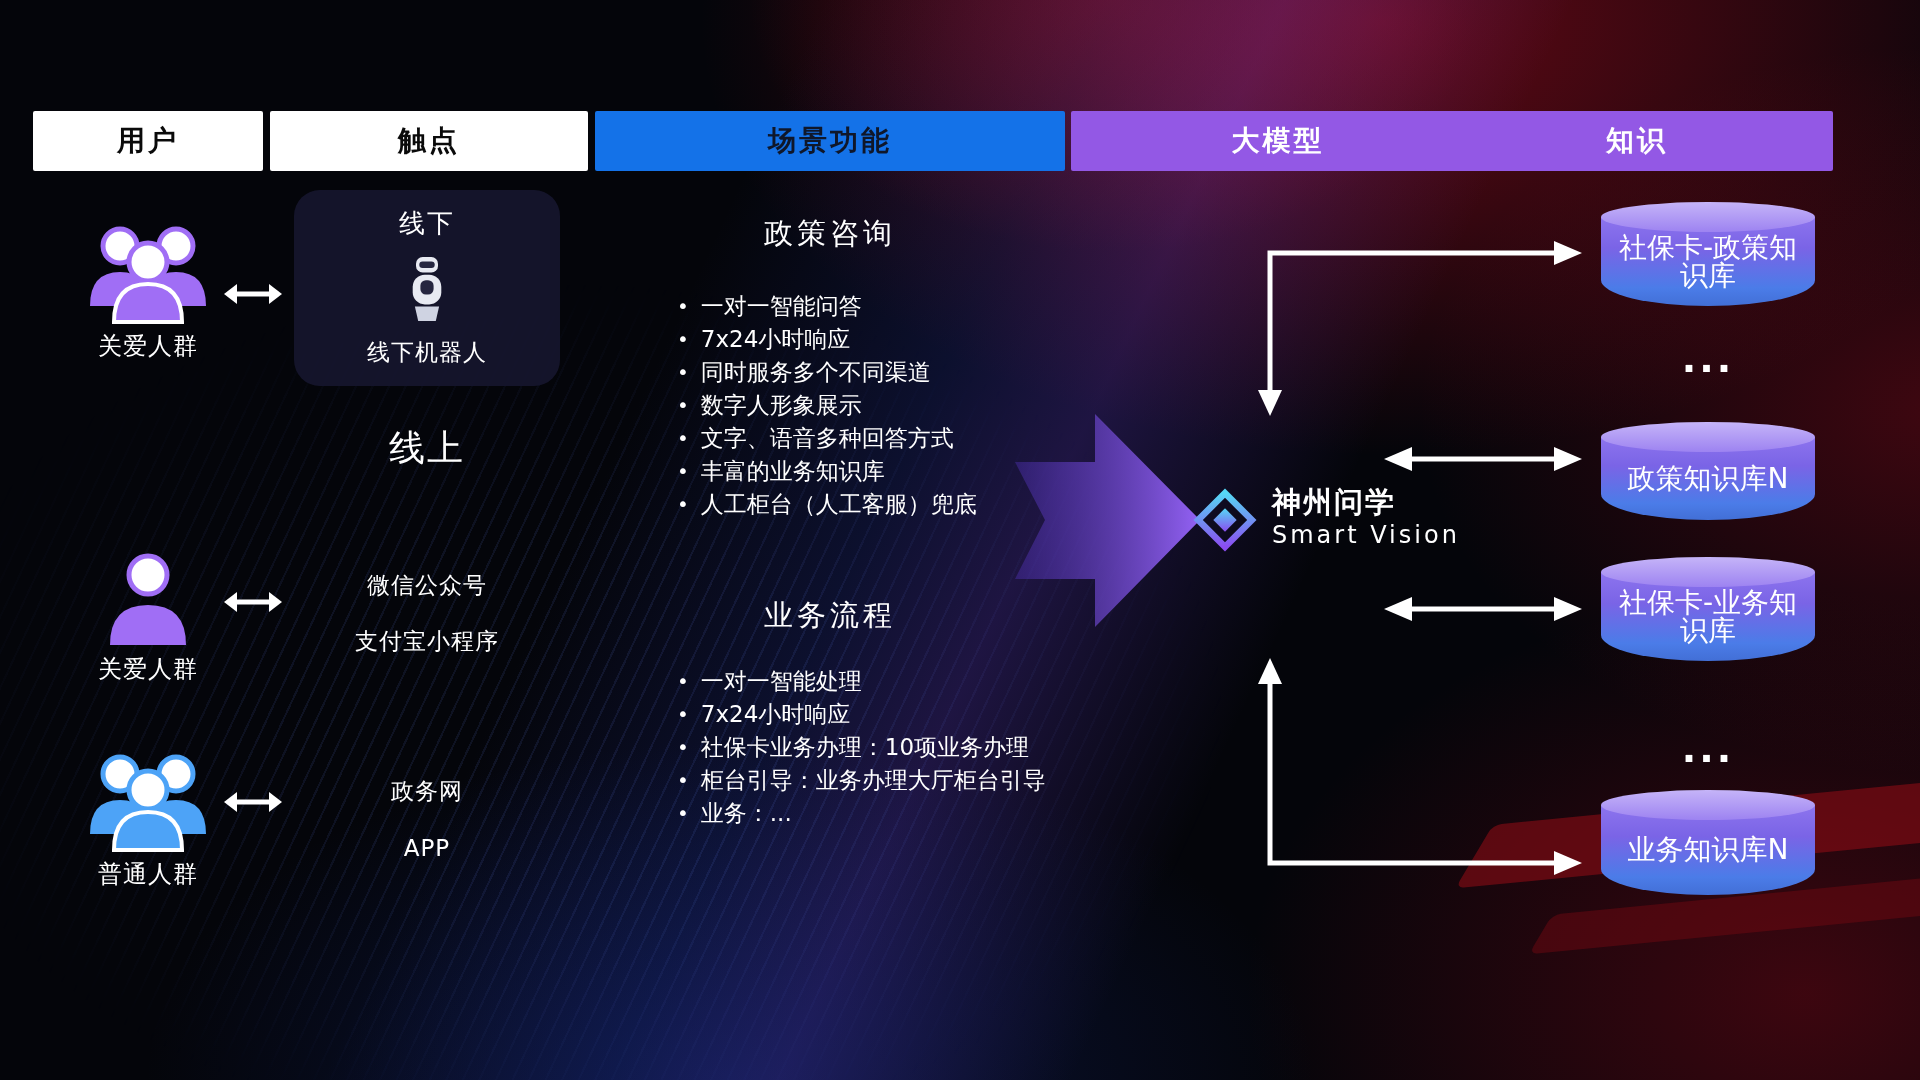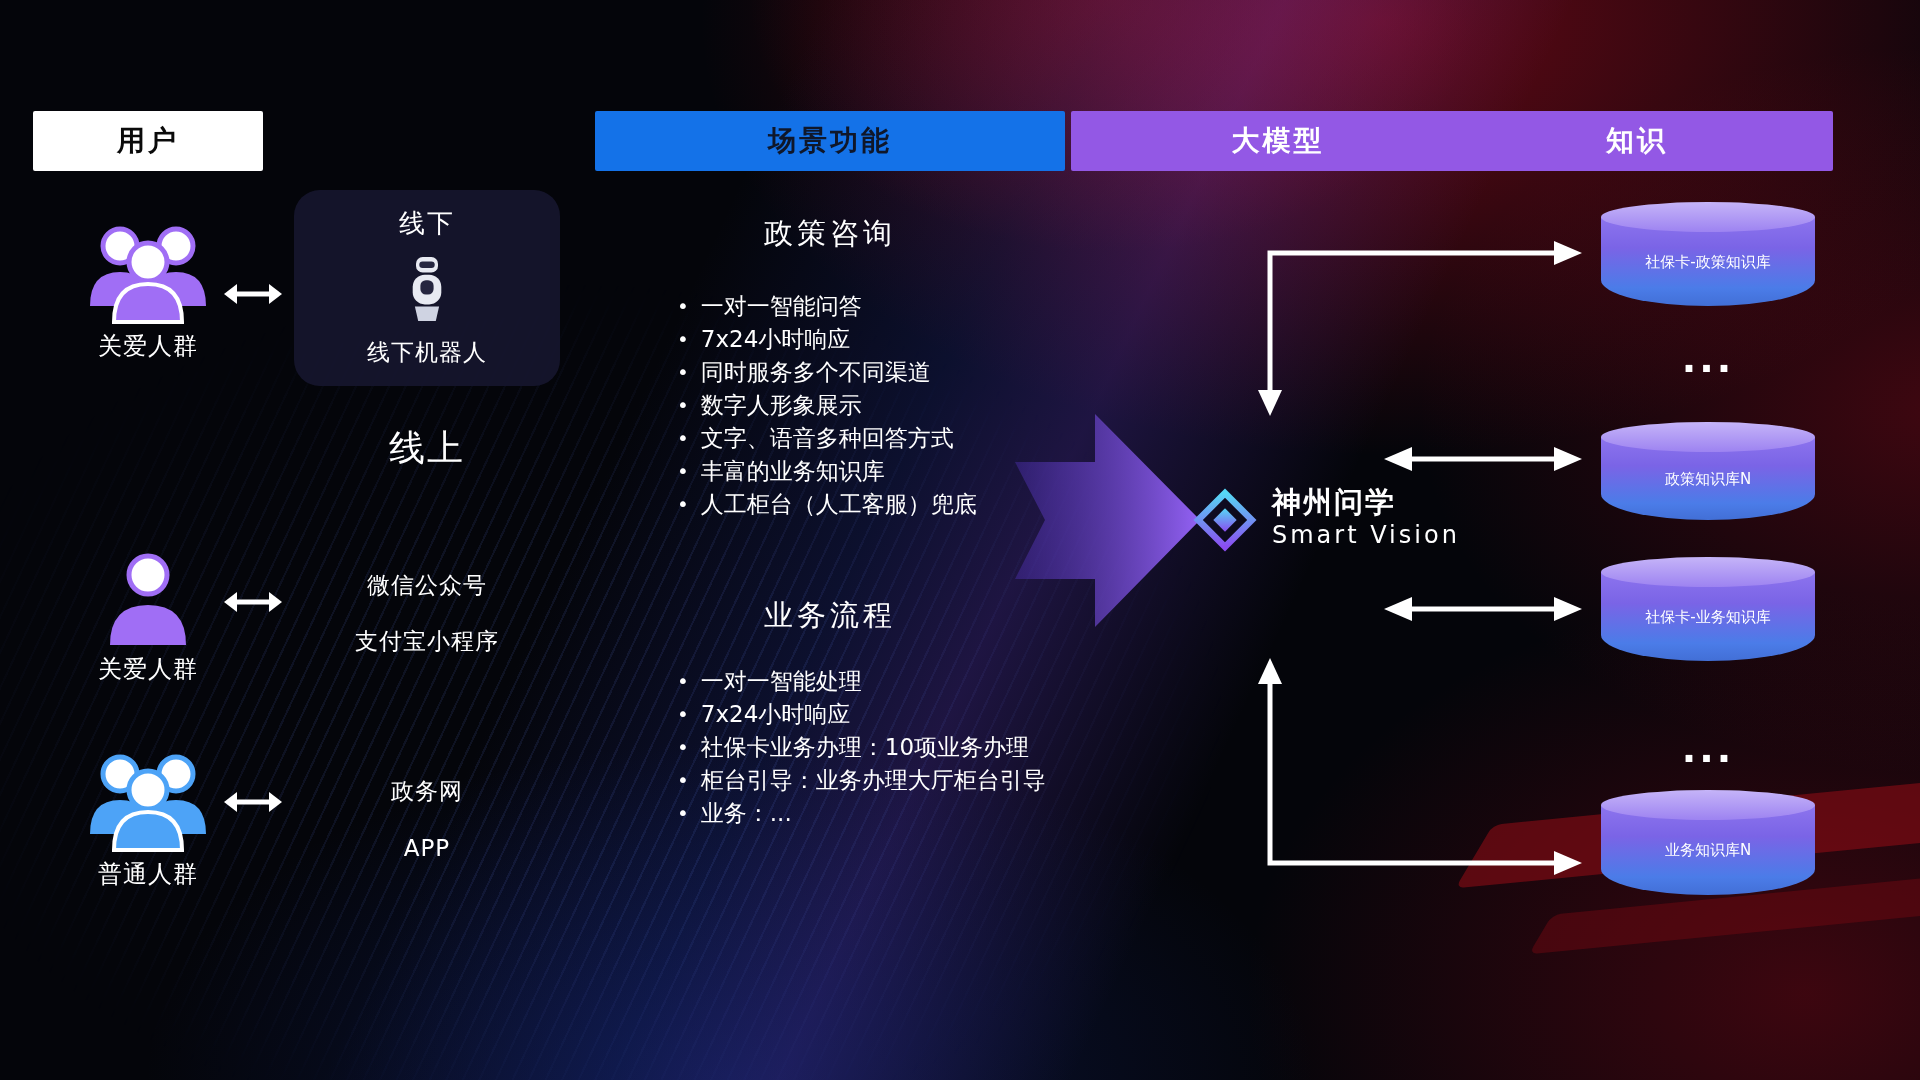--- a/index.html
+++ b/index.html
@@ -89,21 +89,21 @@
 
   
   .db { position:absolute; left:1601px; width:214px; z-index:4; }
   .db-top { position:absolute; left:0; top:0; width:214px; height:30px; border-radius:50%;
             background:linear-gradient(180deg,#c5b4f8,#9d83f1); z-index:2; }
   .db-body { position:absolute; left:0; top:15px; right:0; bottom:0;
              background:linear-gradient(180deg,#8d74ee 0%,#7a64e6 35%,#4b7ce8 80%,#426fd6 100%);
              border-radius:0 0 107px 107px / 0 0 26px 26px; z-index:1; }
   .db-label { position:absolute; left:0; top:15px; right:0; bottom:0; z-index:3;
               display:flex; align-items:center; justify-content:center; text-align:center;
-              font-size:15px; line-height:28px; padding:0 13px; }
+              font-size:28px; line-height:28px; padding:0 13px; }
   .db-1 { top:202px; height:104px; }
   .db-2 { top:422px; height:98px; }
   .db-3 { top:557px; height:104px; }
   .db-4 { top:790px; height:105px; }
   .dots { position:absolute; left:1601px; width:214px; text-align:center;
           font-size:38px; font-weight:bold; letter-spacing:3px; z-index:4; line-height:38px; }
   .dots-1 { top:340px; }
   .dots-2 { top:730px; }
 
   
@@ -114,20 +114,21 @@
 
 <div class="canvas">
 
   <div class="bg-red"></div>
   <div class="bg-blue"></div>
   <div class="bg-lines"></div>
   <div class="ribbon ribbon-1"></div>
   <div class="ribbon ribbon-2"></div>
 
   <div class="hdr hdr-white hdr-users">用户</div>
+  <div class="hdr hdr-white hdr-touchpoints">触点</div>
   <div class="hdr hdr-blue hdr-scenarios">场景功能</div>
   <div class="hdr hdr-purple hdr-model">大模型</div>
   <div class="hdr hdr-purple hdr-knowledge">知识</div>
 
   <div class="user-block ub-1">
     <svg class="icon" width="136" height="104" viewBox="0 0 136 104">
       <circle cx="40" cy="26" r="17" fill="#ffffff" stroke="#a06ef5" stroke-width="5"></circle>
       <path d="M10 86 q0 -34 30 -34 q30 0 30 34 z" fill="#a06ef5"></path>
       <circle cx="96" cy="26" r="17" fill="#ffffff" stroke="#a06ef5" stroke-width="5"></circle>
       <path d="M66 86 q0 -34 30 -34 q30 0 30 34 z" fill="#a06ef5"></path>

